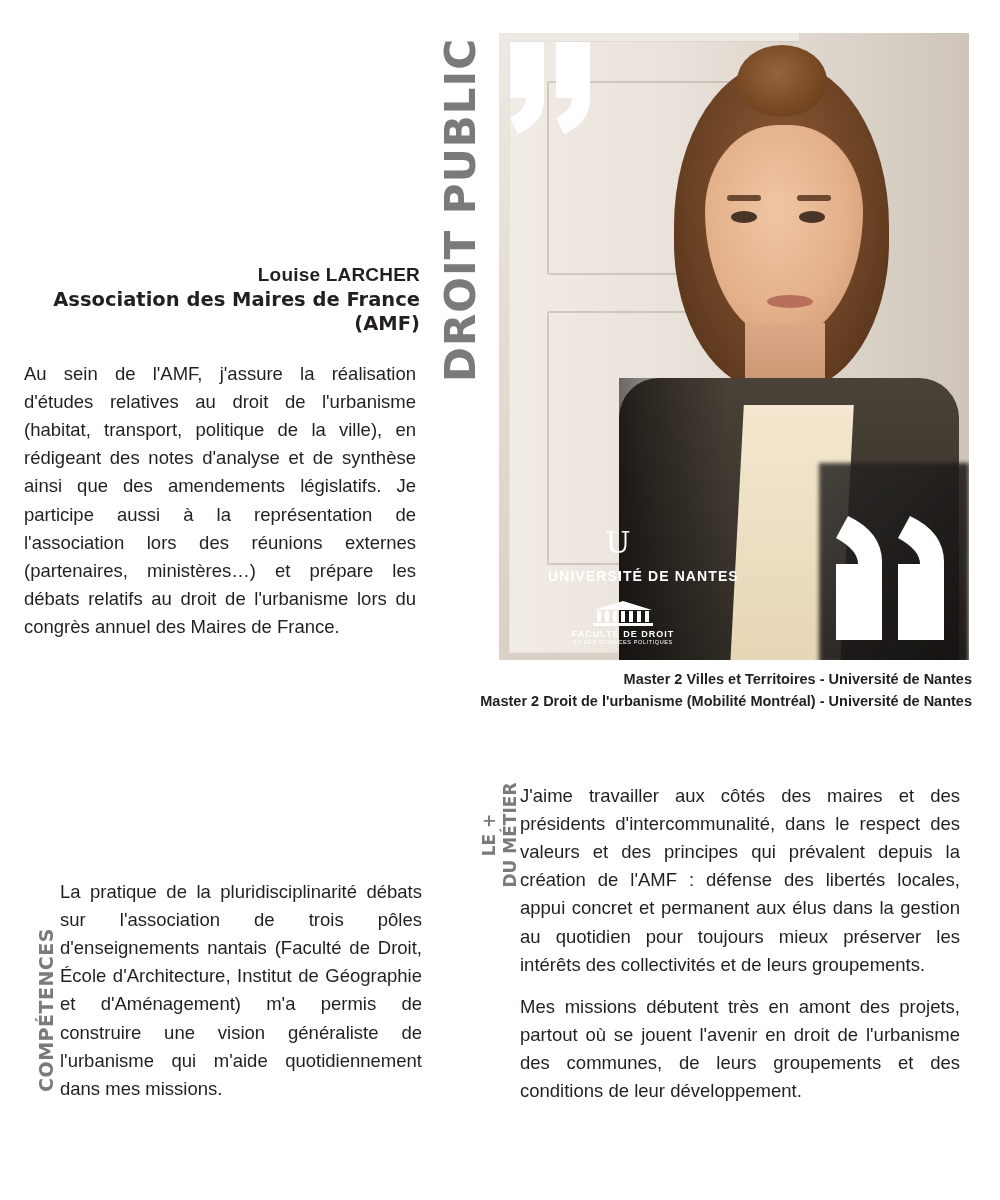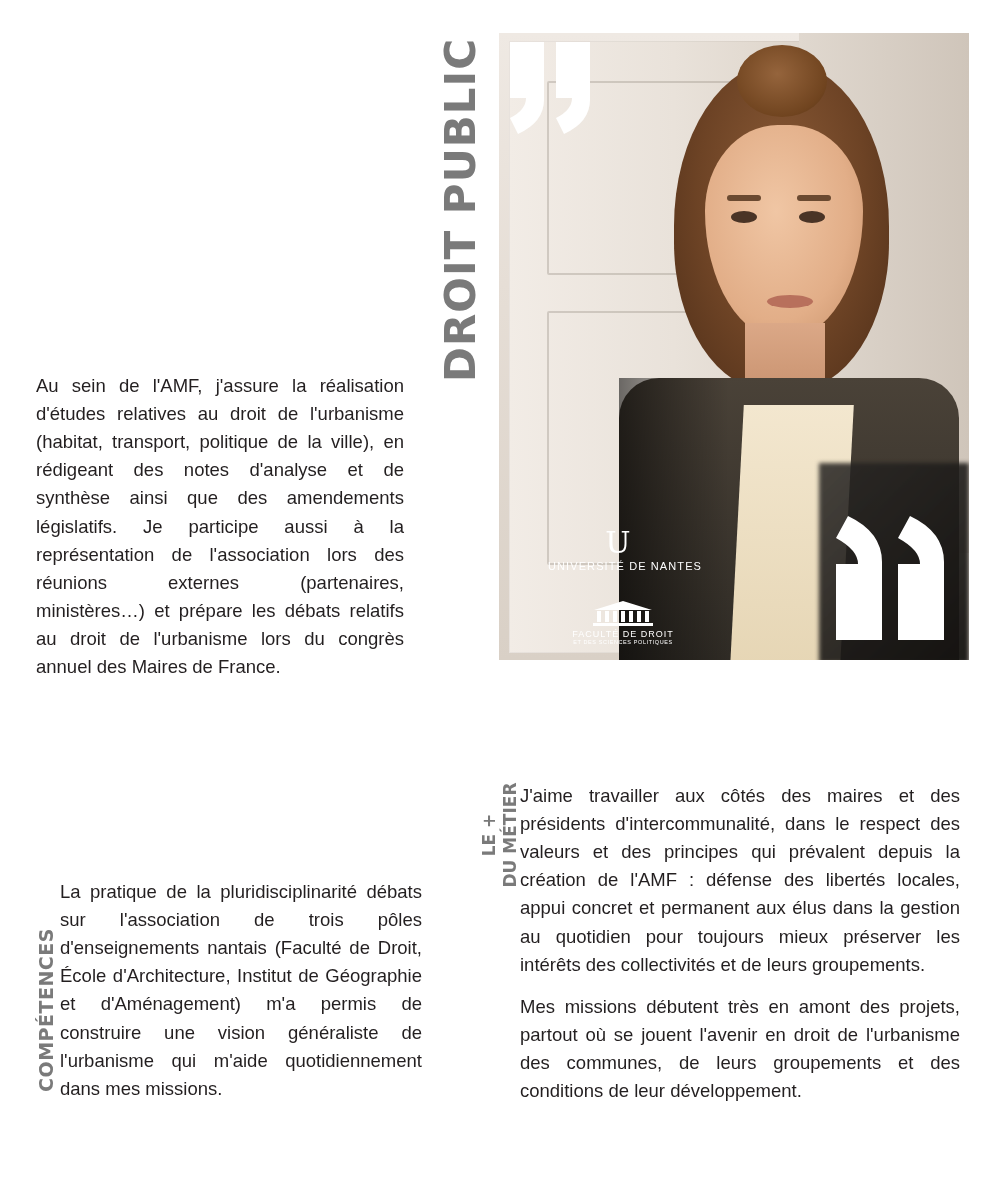--- a/index.html
+++ b/index.html
@@ -181,35 +181,36 @@
     color: #ffffff;
     text-align: center;
     width: 140px;
   }
   .logo-un .glyph {
     font-size: 30px;
     font-family: "DejaVu Serif", serif;
     line-height: 1;
   }
   .logo-un .caption {
-    font-size: 11px;
+    font-size: 14px;
     letter-spacing: 1.1px;
-    margin-top: 2px;
+    margin-top: 10px;
     white-space: nowrap;
+    font-weight: bold;
   }
   .logo-fac {
     position: absolute;
     left: 548px; top: 600px;
     z-index: 6;
     color: #ffffff;
     width: 150px;
     text-align: center;
   }
   .logo-fac svg { display: block; margin: 0 auto 3px auto; }
-  .logo-fac .l1 { font-size: 9px; font-weight: normal; letter-spacing: 1px; }
+  .logo-fac .l1 { font-size: 9px; font-weight: bold; letter-spacing: 1px; }
   .logo-fac .l2 { font-size: 5.5px; letter-spacing: 0.6px; }
 
   
   .identity {
     position: absolute;
     left: 20px;
     top: 264px;
     width: 400px;
     text-align: right;
   }
@@ -307,33 +308,35 @@
     left: 520px;
     top: 782px;
     width: 440px;
     font-size: 18.5px;
     line-height: 1.52;
     text-align: justify;
     color: #231f20;
   }
   .plus-text p { margin: 0 0 14px 0; }
   .plus-text p:last-child { margin-bottom: 16px; }
-  .bio p { margin: 16px; }
+  .bio p { margin: 4px; }
   .comp-text p { margin: 0; }
 </style>
 </head>
 <body>
 
 <div class="page">
 
   <div class="vertical-title">
     <div class="vt-inner">DROIT PUBLIC</div>
   </div>
 
   <div class="identity">
+    <div class="name">Louise LARCHER</div>
+    <div class="org">Association des Maires de France (AMF)</div>
   </div>
 
   <div class="bio">
     <p>Au sein de l'AMF, j'assure la réalisation d'études relatives au droit de l'urbanisme (habitat, transport, politique de la ville), en rédigeant des notes d'analyse et de synthèse ainsi que des amendements législatifs. Je participe aussi à la représentation de l'association lors des réunions externes (partenaires, ministères…) et prépare les débats relatifs au droit de l'urbanisme lors du congrès annuel des Maires de France.</p>
   </div>
 
   <div class="photo-frame">
     <div class="photo-bg"></div>
     <div class="door-panel"></div>
     <div class="door-right"></div>
@@ -380,20 +383,24 @@
       <rect x="31" y="11" width="4" height="11" fill="#ffffff"></rect>
       <rect x="39" y="11" width="4" height="11" fill="#ffffff"></rect>
       <rect x="47" y="11" width="4" height="11" fill="#ffffff"></rect>
       <rect x="55" y="11" width="4" height="11" fill="#ffffff"></rect>
       <rect x="3" y="23" width="60" height="3" fill="#ffffff"></rect>
     </svg>
     <div class="l1">FACULTÉ DE DROIT</div>
     <div class="l2">ET DES SCIENCES POLITIQUES</div>
   </div>
 
+  <div class="diplomas">
+    <div>Master 2 Villes et Territoires - Université de Nantes</div>
+    <div>Master 2 Droit de l'urbanisme (Mobilité Montréal) - Université de Nantes</div>
+  </div>
 
   <div class="comp-label">
     <div class="vt-inner">COMPÉTENCES</div>
   </div>
   <div class="comp-text">
     <p>La pratique de la pluridisciplinarité débats sur l'association de trois pôles d'enseignements nantais (Faculté de Droit, École d'Architecture, Institut de Géographie et d'Aménagement) m'a permis de construire une vision généraliste de l'urbanisme qui m'aide quotidiennement dans mes missions.</p>
   </div>
 
   <div class="plus-label">
     <div class="vt-inner">

